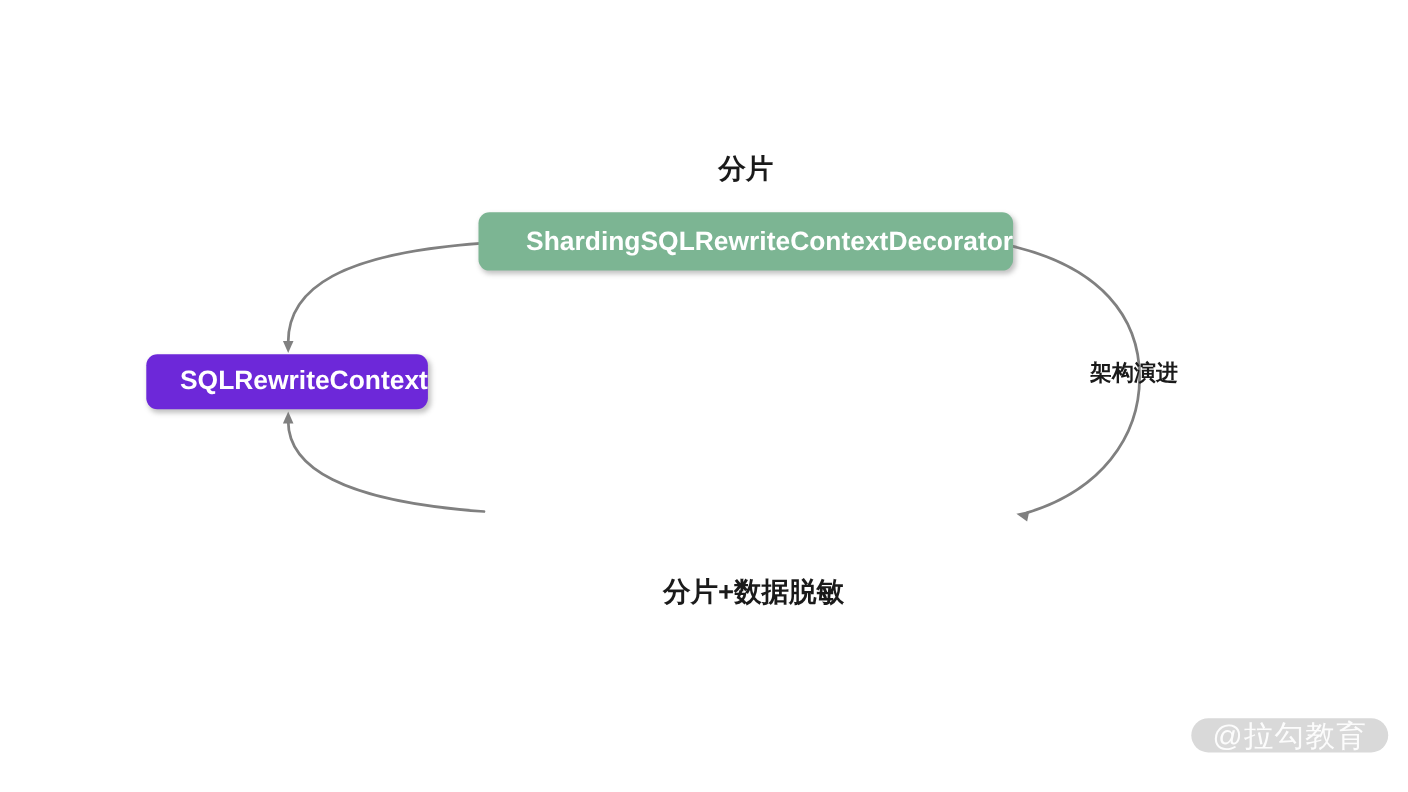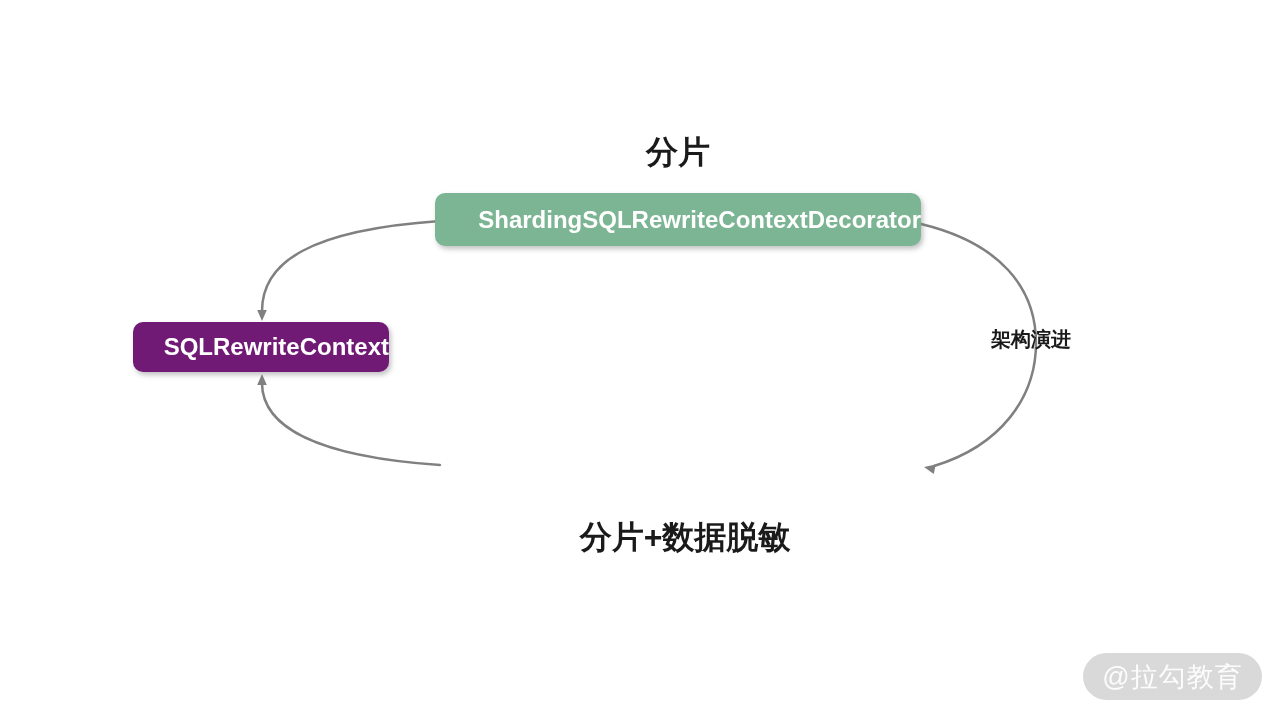--- a/index.html
+++ b/index.html
@@ -31,31 +31,31 @@
     justify-content: flex-end;
     border-radius: 10px;
     color: #ffffff;
     font-weight: bold;
     font-size: 24px;
     letter-spacing: 0px;
     box-shadow: 2px 3px 5px rgba(120,120,120,0.45);
     white-space: nowrap;
   }
   .node-green { background: #7CB593; }
-  .node-orange { background: #701a75; }
+  .node-orange { background: #6d28d9; }
   .node-sharding { left: 435px; top: 193px; width: 486px; height: 53px; }
   .node-context  { left: 133px; top: 322px; width: 256px; height: 50px; }
   .node-encrypt  { left: 435px; top: 442px; width: 486px; height: 51px; }
   .diagram-label {
     position: absolute;
     z-index: 3;
     transform: translate(-50%, -50%);
     color: #1a1a1a;
     font-weight: bold;
-    font-size: 32px;
+    font-size: 25px;
     white-space: nowrap;
   }
   .label-top    { left: 678px; top: 153px; }
   .label-right  { left: 1031px; top: 339px; font-size: 20px; }
   .label-bottom { left: 685px; top: 538px; }
   .caption {
     position: absolute;
     z-index: 3;
     left: 680px;
     top: 596px;
@@ -64,21 +64,21 @@
     font-weight: normal;
     font-size: 20px;
     white-space: nowrap;
   }
   .watermark {
     position: absolute;
     z-index: 3;
     left: 1083px;
     top: 653px;
     width: 179px;
-    height: 47px;
+    height: 31px;
     border-radius: 24px;
     background: #d9d9d9;
     display: flex;
     align-items: center;
     justify-content: center;
     color: rgba(255,255,255,0.92);
     font-size: 27px;
     font-weight: normal;
     letter-spacing: 1px;
     white-space: nowrap;

